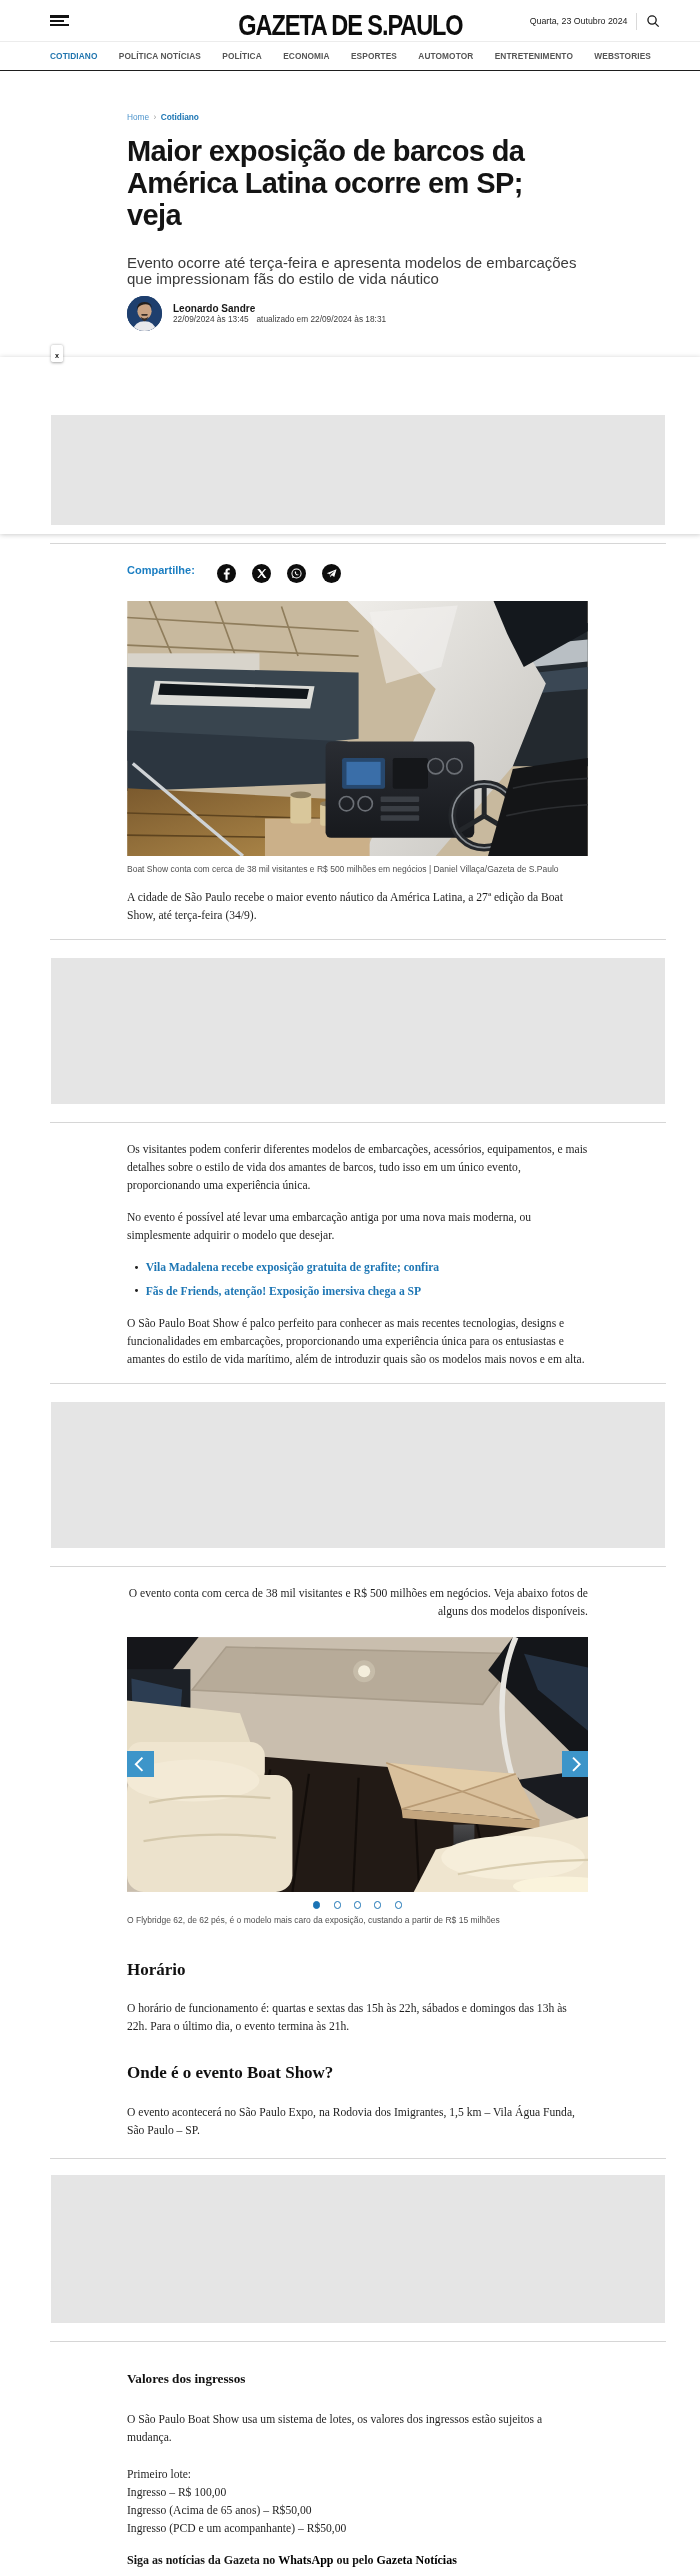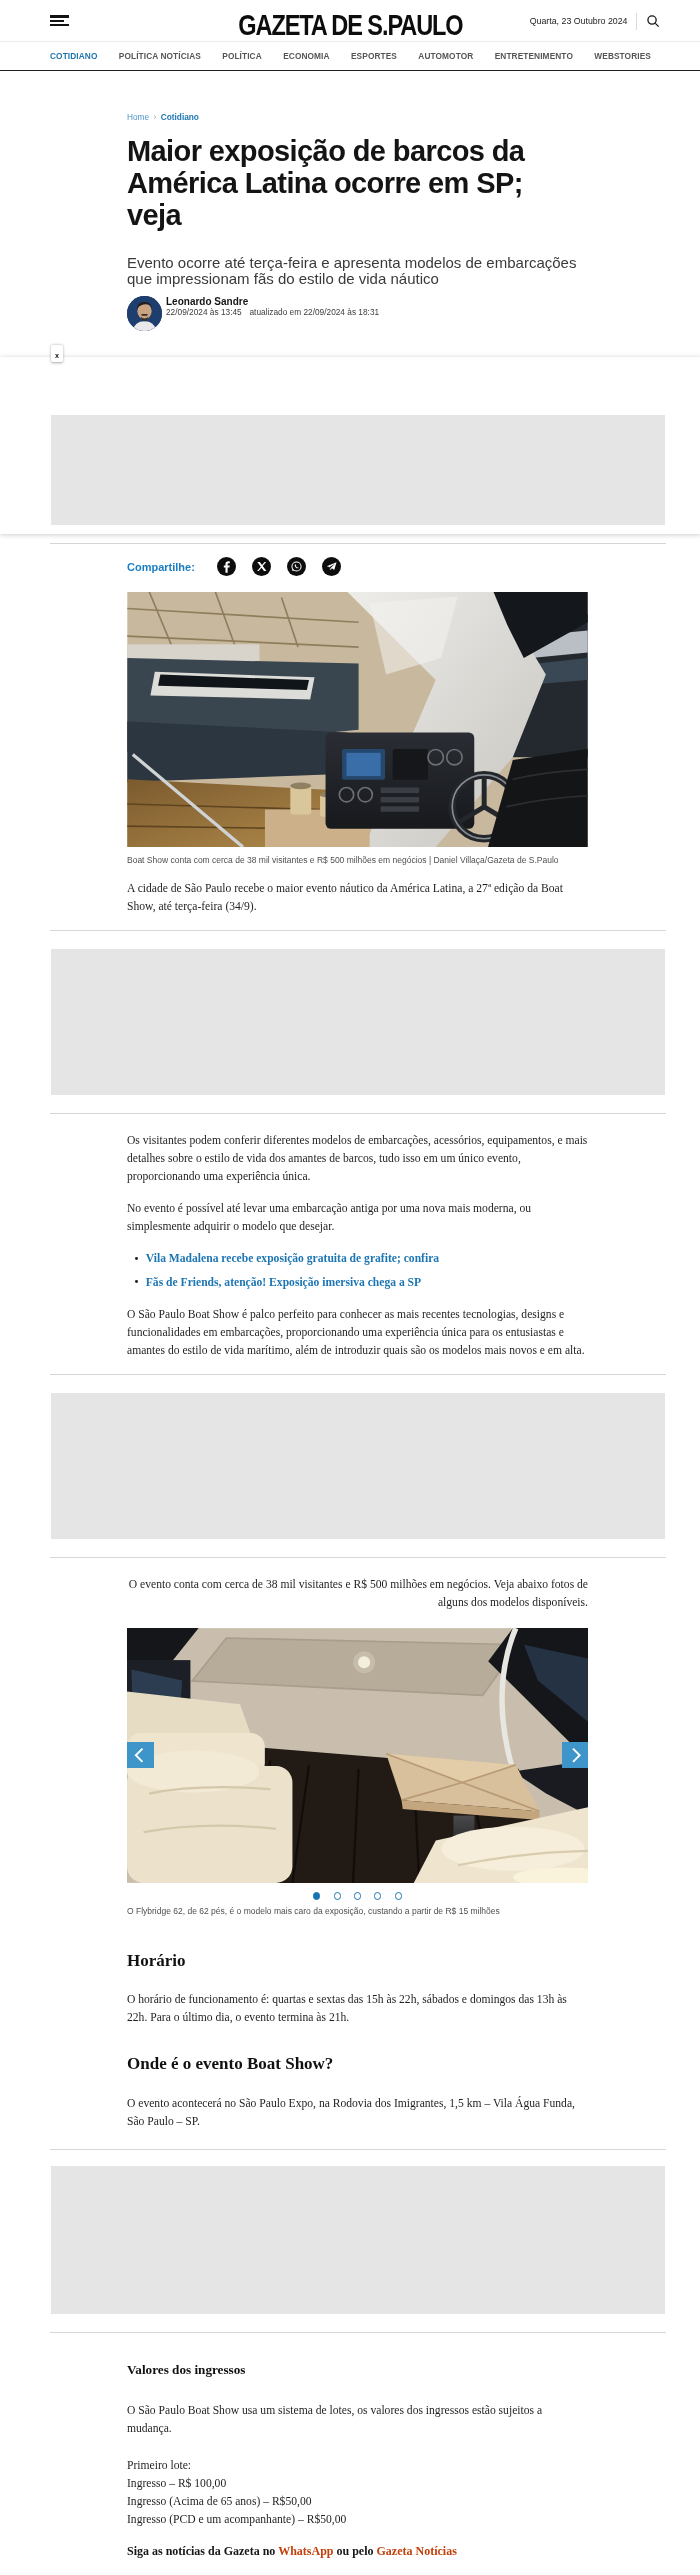--- a/index.html
+++ b/index.html
@@ -27,37 +27,37 @@
   
   .content { width:461px; margin-left:127px; }
   .breadcrumb { margin-top:41px; font-size:8.3px; }
   .breadcrumb .bc-home { color:#4d94cc; text-decoration:none; }
   .breadcrumb .bc-sep { color:#9a9a9a; margin:0 4.4px; }
   .breadcrumb .bc-cur { color:#1d76b4; font-weight:bold; text-decoration:none; }
 
   h1.title { margin-top:13.2px; width:436px; font-size:29px; line-height:32px; font-weight:bold; letter-spacing:-0.6px; color:#141414; font-family:"Liberation Sans",sans-serif; }
   .subtitle { margin-top:24px; font-size:15px; color:#3a3a3a; line-height:15.4px; }
 
-  .authorrow { margin-top:10px; display:flex; gap:4px; }
+  .authorrow { margin-top:10px; display:flex; align-items:center; gap:11px; }
   .avatar { width:35px; height:35px; border-radius:50%; overflow:hidden; flex:0 0 35px; background:#1e3f6e; }
   .authorname { font-size:10px; font-weight:bold; color:#161616; text-decoration:none; display:block; }
   .authordates { margin-top:4.4px; font-size:8.3px; color:#3c3c3c; }
   .authordates span + span { margin-left:5.5px; }
 
   
   .sticky-ad { position:relative; margin-top:26px; height:177px; background:#fff; box-shadow:0 1.1px 5.5px rgba(0,0,0,.25); }
   .ad-close { position:absolute; left:51px; top:-12px; width:12px; height:16.5px; background:#fff; border-radius:1.7px; box-shadow:0 0.6px 2.8px rgba(0,0,0,.35); display:flex; align-items:flex-end; justify-content:center; font-size:7.2px; font-weight:bold; color:#111; cursor:pointer; padding-bottom:1.7px; }
   .ad-slot { background:#e5e5e5; }
   .sticky-ad .ad-slot { position:absolute; left:51px; top:58px; width:614px; height:110px; }
 
   .rule { border:none; border-top:0.6px solid #d6d6d6; margin-left:50px; width:616px; }
   .rule.r1 { margin-top:8.8px; }
 
   
-  .sharerow { margin-top:11px; display:flex; align-items:center; gap:20px; height:24px; }
+  .sharerow { margin-top:20px; display:flex; gap:20px; height:24px; }
   .sharelabel { color:#1b7ec2; font-weight:bold; font-size:11px; }
   .shareicons { display:flex; gap:16px; margin-left:2.2px; }
   .sicon { width:19px; height:19px; border-radius:50%; background:#0d0d0d; display:flex; align-items:center; justify-content:center; cursor:pointer; }
 
   
   figure.photo { margin-top:13.2px; }
   .imgbox { width:461px; overflow:hidden; position:relative; }
   figcaption { margin-top:5.5px; font-size:8.5px; color:#4f4f4f; line-height:12.7px; }
 
   
@@ -80,21 +80,21 @@
   .car-arrow.prev { left:0; } .car-arrow.next { right:0; }
   .cdots { margin-top:7.7px; display:flex; justify-content:center; gap:13.2px; }
   .cdots .cdot { width:7.2px; height:7.2px; border-radius:50%; border:1.1px solid #1a73b5; background:#fff; cursor:pointer; }
   .cdots .cdot.active { background:#1a73b5; }
 
   h2.sect { margin-top:33px; font-family:"Liberation Serif",serif; font-size:17px; font-weight:bold; color:#111; }
   h2.sect.onde { margin-top:27.6px; }
   h3.sect { margin-top:29px; font-family:"Liberation Serif",serif; font-size:13.2px; font-weight:bold; color:#111; }
 
   .follow { margin-top:15.4px; font-family:"Liberation Serif",serif; font-size:12px; font-weight:bold; color:#161616; }
-  .follow a { color:#c2410c; text-decoration:none;text-align:right; }
+  .follow a { color:#000000; text-decoration:none;text-align:right; }
 </style>
 </head>
 <body>
 
 <header class="topbar">
   <div class="hamburger">
       <span></span>
       <span></span>
       <span></span>
     </div>

